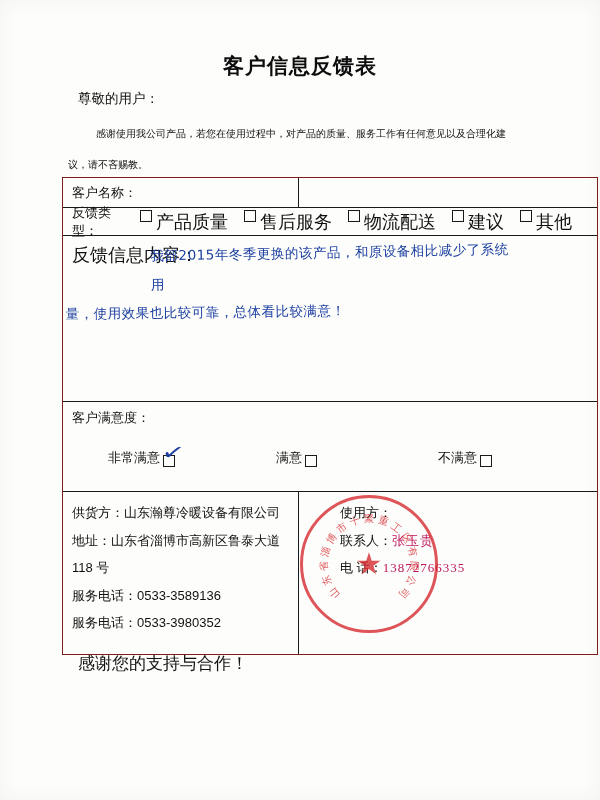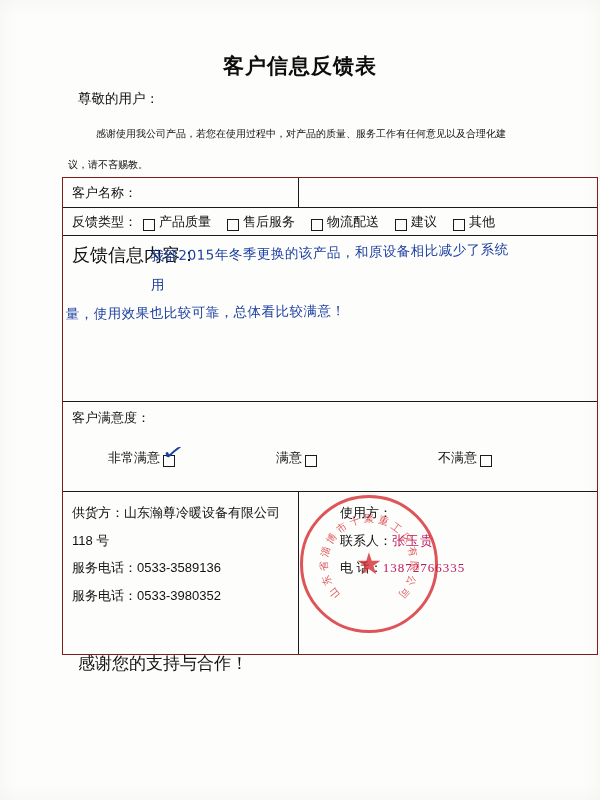--- a/index.html
+++ b/index.html
@@ -81,23 +81,23 @@
   .row-basic { height: 30px; }
   .row-basic .cell { display: flex; align-items: center; }
   .c-name { width: 236px; }
   .c-time { width: 236px; }
 
   .row-type { height: 28px; align-items: center; }
   .row-type .cell { display: flex; align-items: center; width: 100%; }
   .type-label { margin-right: 6px; }
   .opt {
     display: inline-flex;
-    align-items: flex-end;
+    align-items: flex-start;
     margin-right: 16px;
-    font-size: 13px;
+    font-size: 18px;
     white-space: nowrap;
   }
   .box {
     display: inline-block;
     width: 10px;
     height: 10px;
     border: 1px solid #1a1a1a;
     margin-right: 4px;
   }
 
@@ -283,20 +283,23 @@
           </span>
         </div>
       </div>
     </div>
 
     <div class="row row-footer">
       <div class="cell divider c-supplier">
         <div class="fline">
           <span>供货方：</span><span>山东瀚尊冷暖设备有限公司</span>
         </div>
+        <div class="fline">
+          <span>地址：</span><span>山东省淄博市高新区鲁泰大道</span>
+        </div>
         <div class="fline">118 号</div>
         <div class="fline">
           <span>服务电话：</span><span>0533-3589136</span>
         </div>
         <div class="fline">
           <span>服务电话：</span><span>0533-3980352</span>
         </div>
       </div>
       <div class="cell c-user">
         <div class="fline">

